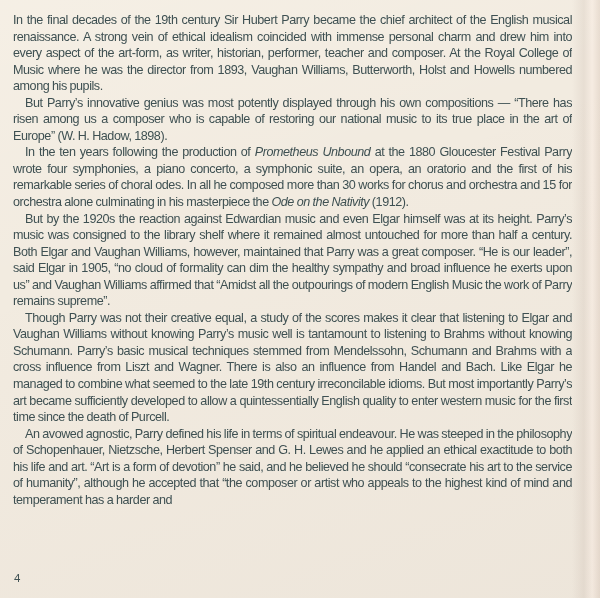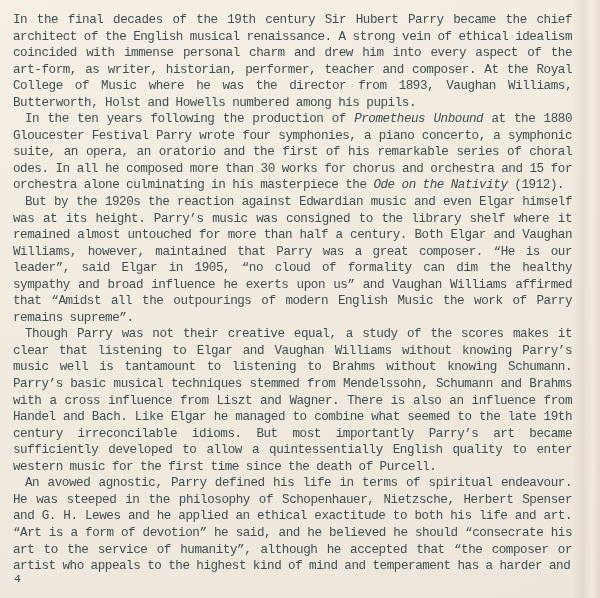--- a/index.html
+++ b/index.html
@@ -14,21 +14,20 @@
   }
   body {
     background: var(--bg);
     position: relative;
     overflow: hidden;
   }
   .page {
     position: absolute;
     inset: 0;
     background: var(--bg);
-    font-family: Liberation Mono, monospace;
   }
   .text-column {
     position: absolute;
     left: 13px;
     top: 12px;
     width: 559px;
     height: 564px;
     overflow: hidden;
   }
   p.para {
@@ -77,20 +76,21 @@
     );
   }
 </style>
 </head>
 <body>
 
 <div class="page">
   <div class="paper-tint"></div>
   <div class="text-column">
       <p class="para"><span>In the final decades of the 19th century Sir Hubert Parry became the chief architect of the English musical renaissance. A strong vein of ethical idealism coincided with immense personal charm and drew him into every aspect of the art-form, as writer, historian, performer, teacher and composer. At the Royal College of Music where he was the director from 1893, Vaughan Williams, Butterworth, Holst and Howells numbered among his pupils.</span></p>
+      <p class="para indent"><span>But Parry’s innovative genius was most potently displayed through his own compositions — “There has risen among us a composer who is capable of restoring our national music to its true place in the art of Europe” (W. H. Hadow, 1898).</span></p>
       <p class="para indent"><span>In the ten years following the production of </span><span class="italic">Prometheus Unbound</span><span> at the 1880 Gloucester Festival Parry wrote four symphonies, a piano concerto, a symphonic suite, an opera, an oratorio and the first of his remarkable series of choral odes. In all he composed more than 30 works for chorus and orchestra and 15 for orchestra alone culminating in his masterpiece the </span><span class="italic">Ode on the Nativity</span><span> (1912).</span></p>
       <p class="para indent"><span>But by the 1920s the reaction against Edwardian music and even Elgar himself was at its height. Parry’s music was consigned to the library shelf where it remained almost untouched for more than half a century. Both Elgar and Vaughan Williams, however, maintained that Parry was a great composer. “He is our leader”, said Elgar in 1905, “no cloud of formality can dim the healthy sympathy and broad influence he exerts upon us” and Vaughan Williams affirmed that “Amidst all the outpourings of modern English Music the work of Parry remains supreme”.</span></p>
       <p class="para indent"><span>Though Parry was not their creative equal, a study of the scores makes it clear that listening to Elgar and Vaughan Williams without knowing Parry’s music well is tantamount to listening to Brahms without knowing Schumann. Parry’s basic musical techniques stemmed from Mendelssohn, Schumann and Brahms with a cross influence from Liszt and Wagner. There is also an influence from Handel and Bach. Like Elgar he managed to combine what seemed to the late 19th century irreconcilable idioms. But most importantly Parry’s art became sufficiently developed to allow a quintessentially English quality to enter western music for the first time since the death of Purcell.</span></p>
       <p class="para indent"><span>An avowed agnostic, Parry defined his life in terms of spiritual endeavour. He was steeped in the philosophy of Schopenhauer, Nietzsche, Herbert Spenser and G. H. Lewes and he applied an ethical exactitude to both his life and art. “Art is a form of devotion” he said, and he believed he should “consecrate his art to the service of humanity”, although he accepted that “the composer or artist who appeals to the highest kind of mind and temperament has a harder and</span></p>
     </div>
   <div class="page-number">4</div>
   <div class="edge-shade"></div>
 </div>
 
 </body></html>

